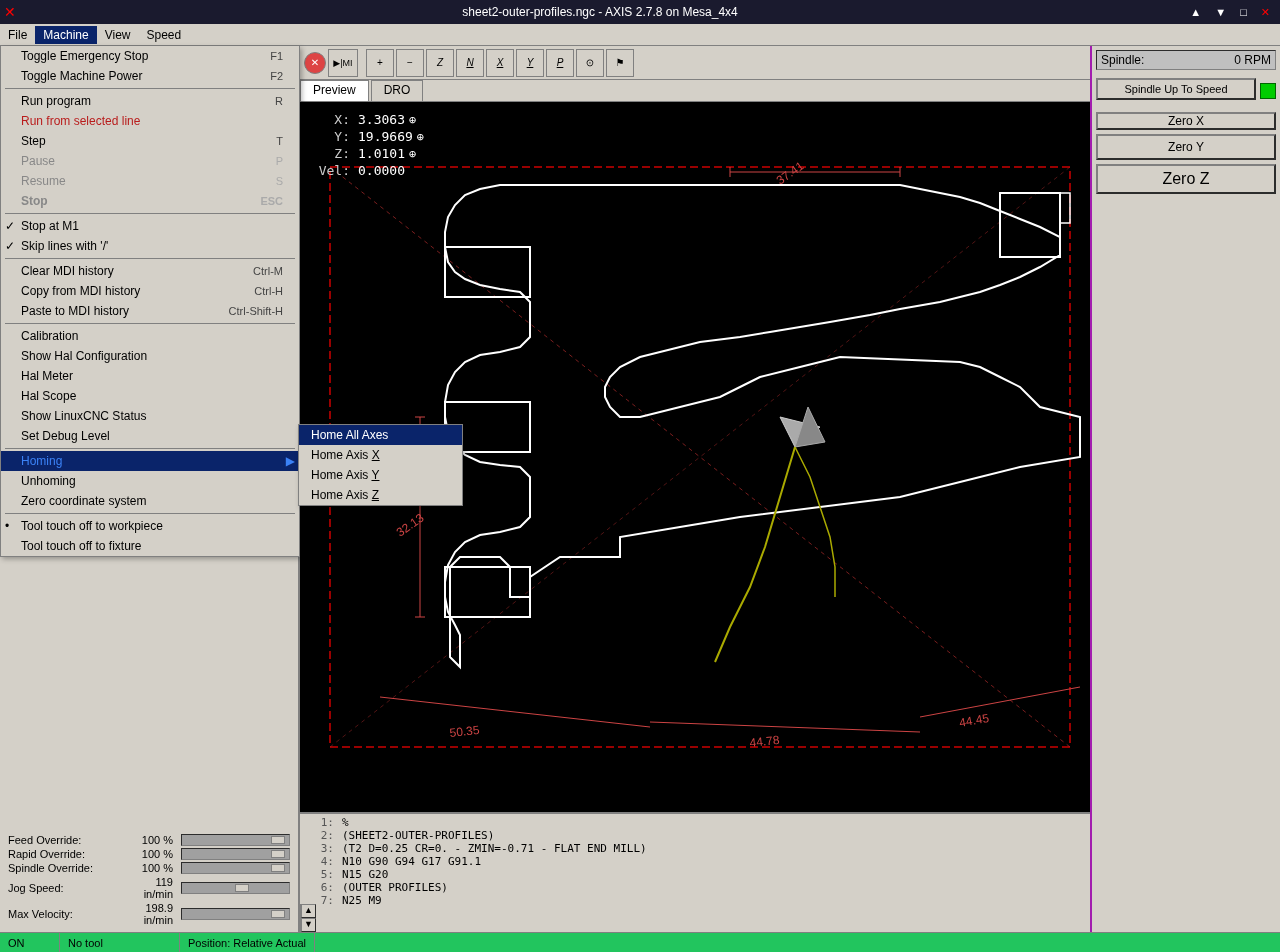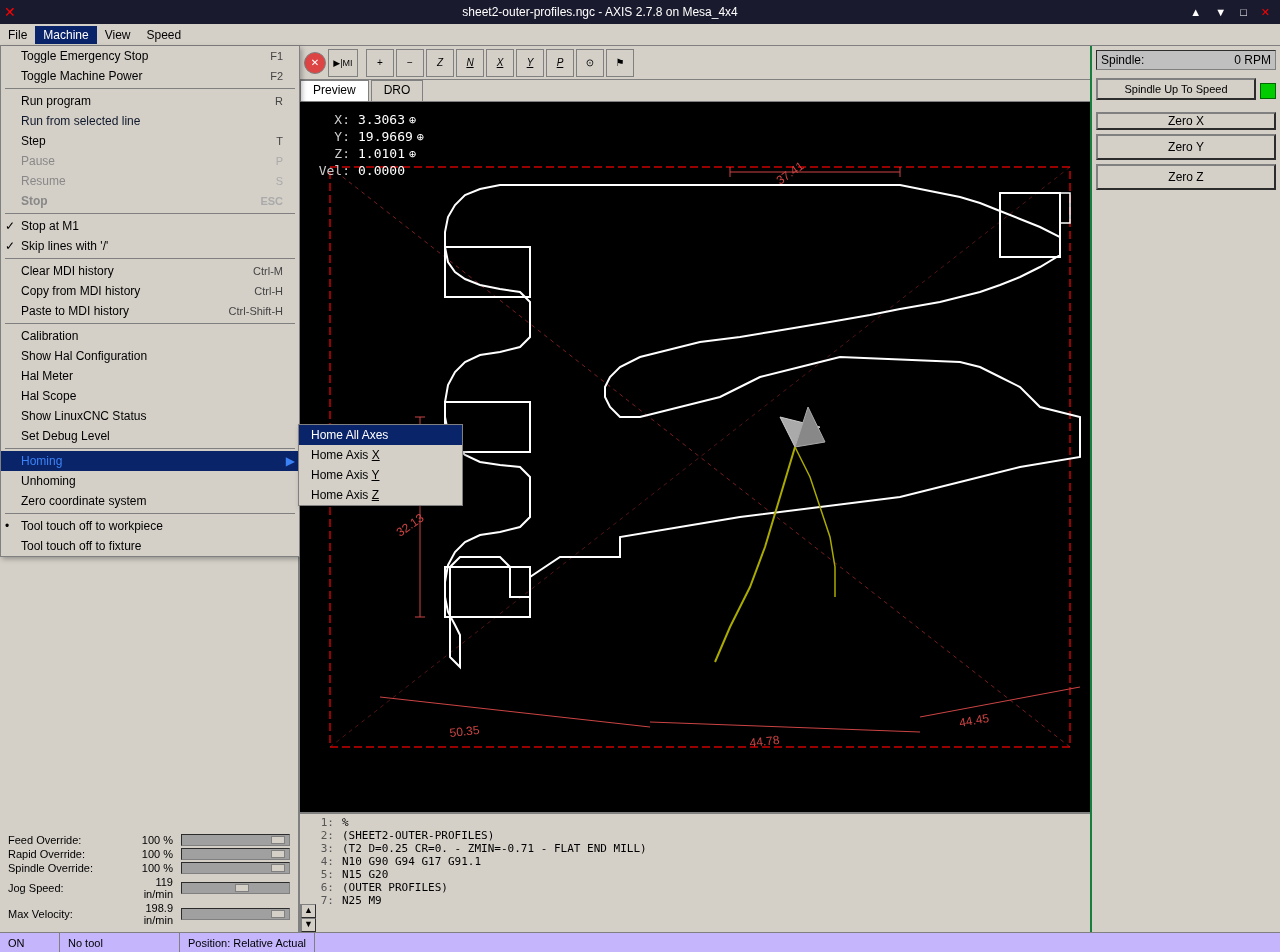--- a/index.html
+++ b/index.html
@@ -343,21 +343,21 @@
         <span>Toggle Machine Power</span>
         <span class="shortcut">F2</span>
       </div>
 
       <div class="menu-divider"></div>
 
       <div class="menu-row">
         <span>Run program</span>
         <span class="shortcut">R</span>
       </div>
-      <div class="menu-row" style="color:#0f172a;">
+      <div class="menu-row" style="color:#b91c1c;">
         <span>Run from selected line</span>
       </div>
       <div class="menu-row">
         <span>Step</span>
         <span class="shortcut">T</span>
       </div>
       <div class="menu-row" style="color:#888;">
         <span>Pause</span>
         <span class="shortcut" style="color:#aaa;">P</span>
       </div>
@@ -637,56 +637,56 @@
 
       <div style="width:16px; background:#d4d0c8; border-left:1px solid #808080; display:flex; flex-direction:column;">
         <div style="height:14px; background:#d4d0c8; border:1px outset #808080; text-align:center; font-size:9px; cursor:pointer;">▲</div>
         <div style="flex:1; background:#c0c0c0;"></div>
         <div style="height:14px; background:#d4d0c8; border:1px outset #808080; text-align:center; font-size:9px; cursor:pointer;">▼</div>
       </div>
     </div>
 
   </div>
 
-  <div id="right-panel" style="width:190px; background:#d4d0c8; border-left:2px solid #15803d; padding:4px; display:flex; ">
+  <div id="right-panel" style="width:190px; background:#d4d0c8; border-left:2px solid #a21caf; padding:4px; display:flex; ">
 
     <div class="spindle-info" style="display:flex; align-items:center; justify-content:space-between; margin-bottom:8px; font-size:12px; padding:2px 4px; border:1px inset #808080; background:#c0c0c0;">
       <span>Spindle:</span>
       <span>0 RPM</span>
     </div>
 
     <div style="display:flex; align-items:center; margin-bottom:8px;">
       <button class="right-btn" style="flex:1; background:#d4d0c8; border:2px outset #808080; padding:3px 6px; font-size:11px; cursor:pointer;">
         <span>Spindle Up To Speed</span>
       </button>
       <div style="width:16px; height:16px; background:#00cc00; border:1px solid #006600; margin-left:4px; flex-shrink:0;"></div>
     </div>
 
     <button class="right-btn" style="background:#d4d0c8; border:2px outset #808080; padding:0; font-size:12px; cursor:pointer; margin-bottom:4px;">
       <span>Zero X</span>
     </button>
     <button class="right-btn" style="background:#d4d0c8; border:2px outset #808080; padding:4px; font-size:12px; cursor:pointer; margin-bottom:4px;">
       <span>Zero Y</span>
     </button>
-    <button class="right-btn" style="background:#d4d0c8; border:2px outset #808080; padding:4px; font-size:12px; cursor:pointer; margin-bottom:20px;">
+    <button class="right-btn" style="background:#d4d0c8; border:2px outset #808080; padding:4px; font-size:16px; cursor:pointer; margin-bottom:20px;">
       <span>Zero Z</span>
     </button>
 
   </div>
 
 </div>
 
 <div id="homing-submenu" style="position:fixed; left:298px; top:424px; background:#d4d0c8; border:1px solid #808080; z-index:300; width:165px; box-shadow:2px 2px 5px rgba(0,0,0,0.3);">
   <div class="submenu-row" style="padding:3px 12px; font-size:12px; background:#0a246a; color:white; cursor:pointer;">Home All Axes</div>
   <div class="submenu-row" style="padding:3px 12px; font-size:12px; cursor:pointer;">Home Axis <u>X</u></div>
   <div class="submenu-row" style="padding:3px 12px; font-size:12px; cursor:pointer;">Home Axis <u>Y</u></div>
   <div class="submenu-row" style="padding:3px 12px; font-size:12px; cursor:pointer;">Home Axis <u>Z</u></div>
 </div>
 
-<div id="status-bar" style="background:#c4b5fd; border-top:1px solid #808080; height:20px; display:flex; align-items:center; font-size:11px; position:absolute; bottom:0; left:0; right:0;">
+<div id="status-bar" style="background:#22c55e; border-top:1px solid #808080; height:20px; display:flex; align-items:center; font-size:11px; position:absolute; bottom:0; left:0; right:0;">
   <div class="status-cell" style="padding:1px 8px; border-right:1px solid #808080; height:100%; display:flex; align-items:center; min-width:60px;">
     <span>ON</span>
   </div>
   <div class="status-cell" style="padding:1px 8px; border-right:1px solid #808080; height:100%; display:flex; align-items:center; min-width:120px;">
     <span>No tool</span>
   </div>
   <div class="status-cell" style="padding:1px 8px; height:100%; display:flex; align-items:center;">
     <span>Position: Relative Actual</span>
   </div>
 </div>

